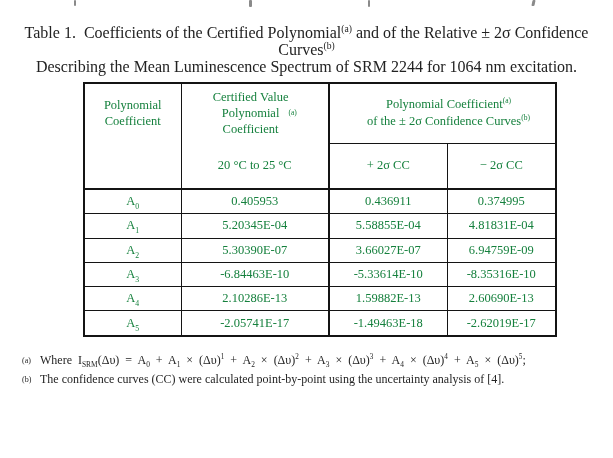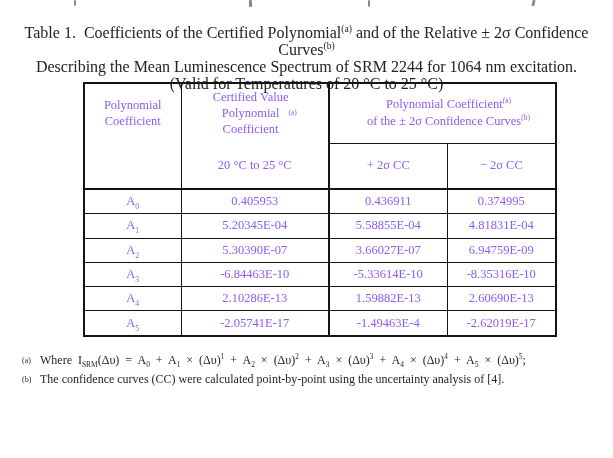--- a/index.html
+++ b/index.html
@@ -36,21 +36,21 @@
     line-height: 17px;
   }
 
   table.coef {
     position: absolute;
     left: 83px;
     top: 82px;
     border-collapse: collapse;
     table-layout: fixed;
     font-size: 12.5px;
-    color: #8b5cf6;
+    color: #15803d;
   }
   table.coef { border: 2px solid #141414; }
   table.coef th, table.coef td {
     border: 1.5px solid #141414;
     padding: 0;
     text-align: center;
     font-weight: normal;
     vertical-align: middle;
   }
   .w1 { width: 97px; }
@@ -95,21 +95,20 @@
 <body>
 
 <div class="frag" style="left:74px;top:0;width:2px;height:6px;"></div>
 <div class="frag" style="left:249px;top:0;width:3px;height:7px;"></div>
 <div class="frag" style="left:368px;top:0;width:2px;height:7px;"></div>
 <div class="frag" style="left:532px;top:0;width:3px;height:6px;transform:skewX(-12deg);"></div>
 
 <div class="title">
   <div>Table 1.&nbsp; Coefficients of the Certified Polynomial<sup>(a)</sup> and of the Relative ± 2σ Confidence Curves<sup>(b)</sup></div>
   <div>Describing the Mean Luminescence Spectrum of SRM 2244 for 1064 nm excitation.</div>
-  <div>(Valid for Temperatures of 20 °C to 25 °C)</div>
 </div>
 
 <table class="coef">
   <colgroup>
     <col class="w1">
       <col class="w2">
       <col class="w3">
       <col class="w4">
   </colgroup>
   <tbody>
@@ -159,21 +158,21 @@
     </tr>
     <tr class="datarow">
       <td>A<sub>4</sub></td>
       <td>2.10286E-13</td>
       <td class="thickl">1.59882E-13</td>
       <td>2.60690E-13</td>
     </tr>
     <tr class="datarow">
       <td>A<sub>5</sub></td>
       <td>-2.05741E-17</td>
-      <td class="thickl">-1.49463E-4</td>
+      <td class="thickl">-1.49463E-18</td>
       <td>-2.62019E-17</td>
     </tr>
   </tbody>
 </table>
 
 <div class="footnotes">
   <div class="footnote">
     <span class="fn-marker">(a)</span>
     <div class="formula">Where I<sub>SRM</sub>(Δυ) = A<sub>0</sub> + A<sub>1</sub> × (Δυ)<sup>1</sup> + A<sub>2</sub> × (Δυ)<sup>2</sup> + A<sub>3</sub> × (Δυ)<sup>3</sup> + A<sub>4</sub> × (Δυ)<sup>4</sup> + A<sub>5</sub> × (Δυ)<sup>5</sup>;</div>
   </div>

